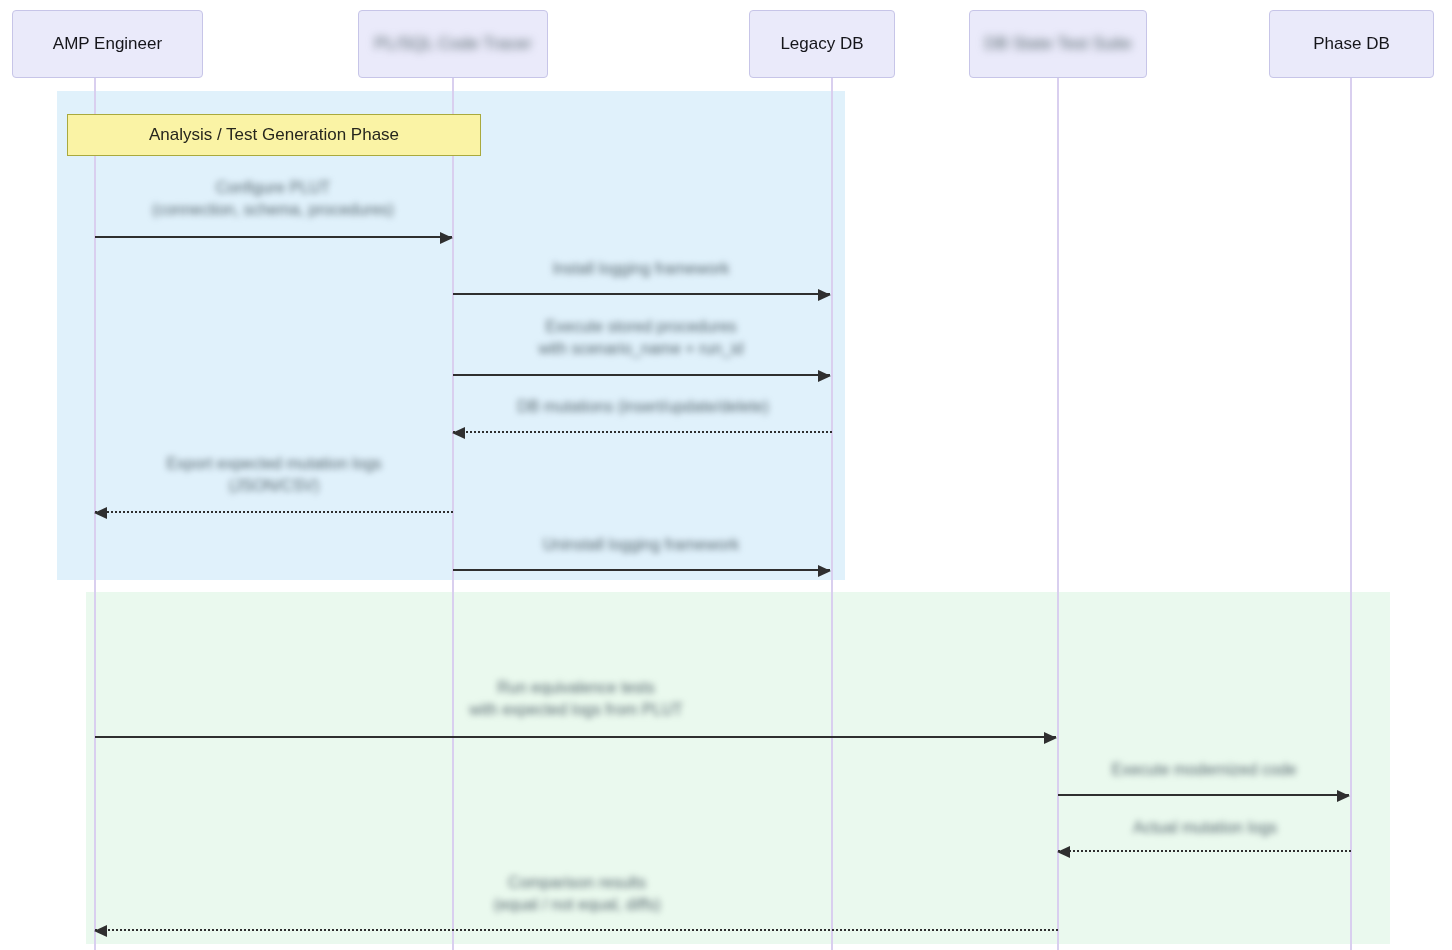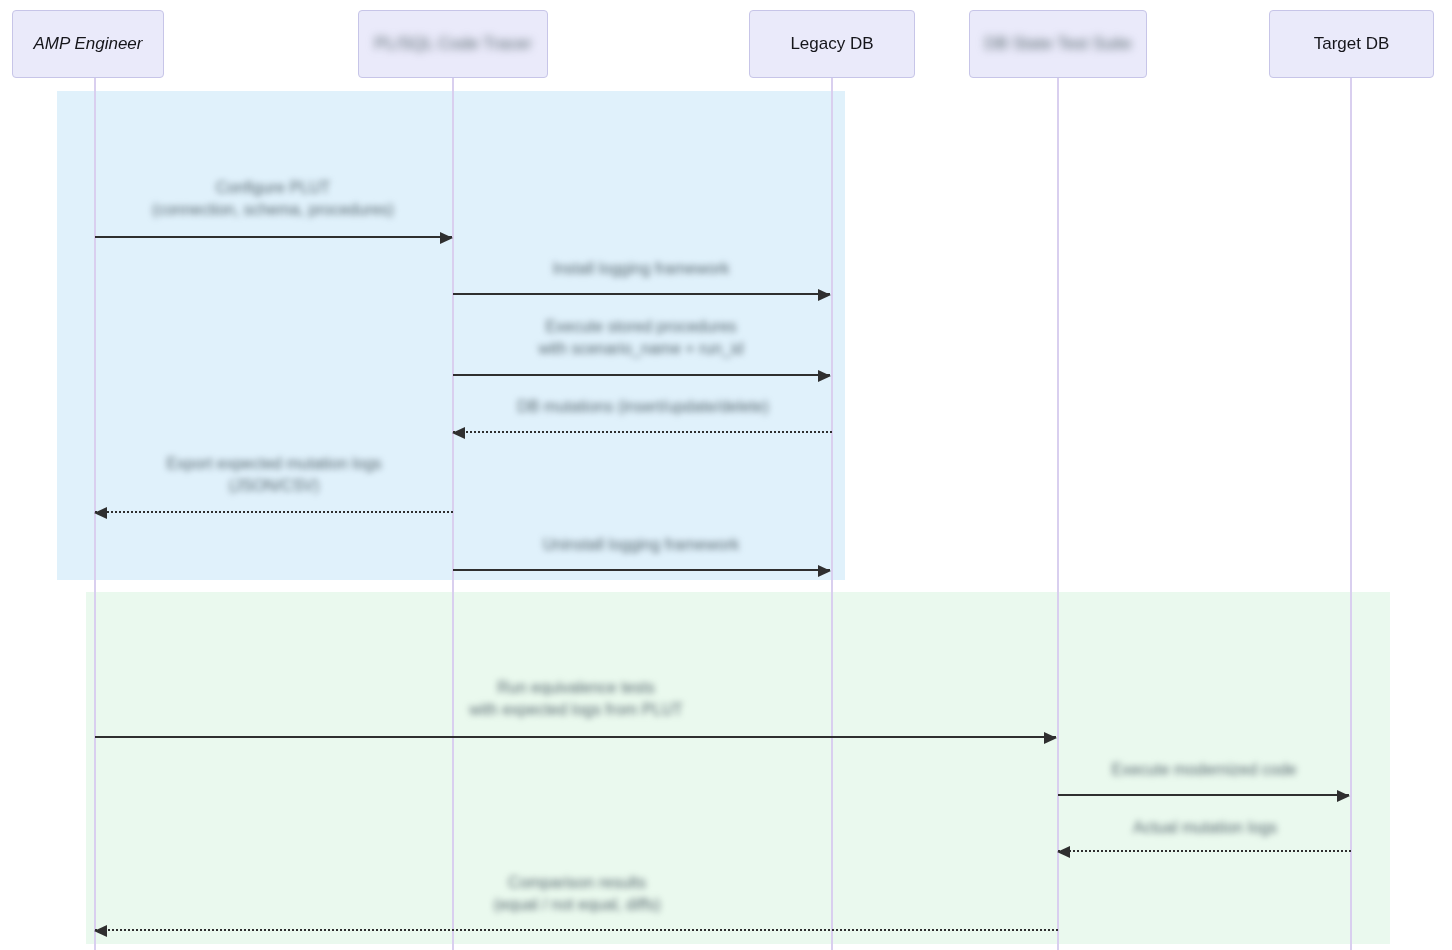--- a/index.html
+++ b/index.html
@@ -41,36 +41,39 @@
 
   <div class="phase-bg analysis"></div>
   <div class="phase-bg validation"></div>
 
   <div class="lifeline" style="left:94px;"></div>
   <div class="lifeline" style="left:452px;"></div>
   <div class="lifeline" style="left:831px;"></div>
   <div class="lifeline" style="left:1057px;"></div>
   <div class="lifeline" style="left:1350px;"></div>
 
-  <div class="actor" style="left:12px;   width:152px;font-style:italic;">
+  <div class="actor" style="left:12px;   width:191px;">
     <span>AMP Engineer</span>
   </div>
   <div class="actor" style="left:358px;  width:190px;">
     <span class="blurred-actor">PL/SQL Code Tracer</span>
   </div>
-  <div class="actor" style="left:749px;  width:166px;">
+  <div class="actor" style="left:749px;  width:146px;">
     <span>Legacy DB</span>
   </div>
   <div class="actor" style="left:969px;  width:178px;">
     <span class="blurred-actor">DB State Test Suite</span>
   </div>
   <div class="actor" style="left:1269px; width:165px;">
-    <span>Target DB</span>
+    <span>Phase DB</span>
   </div>
 
+  <div class="note" style="left:67px; top:114px; width:414px;">
+    <span>Analysis / Test Generation Phase</span>
+  </div>
 
   <div class="msg blurred" style="left:273px; top:177px;">
     <div>Configure PLUT</div>
     <div>(connection, schema, procedures)</div>
   </div>
   <div class="arrow" style="left:95px; top:236px; width:357px;">
     <i class="head right"></i>
   </div>
 
   <div class="msg blurred" style="left:641px; top:258px;">

